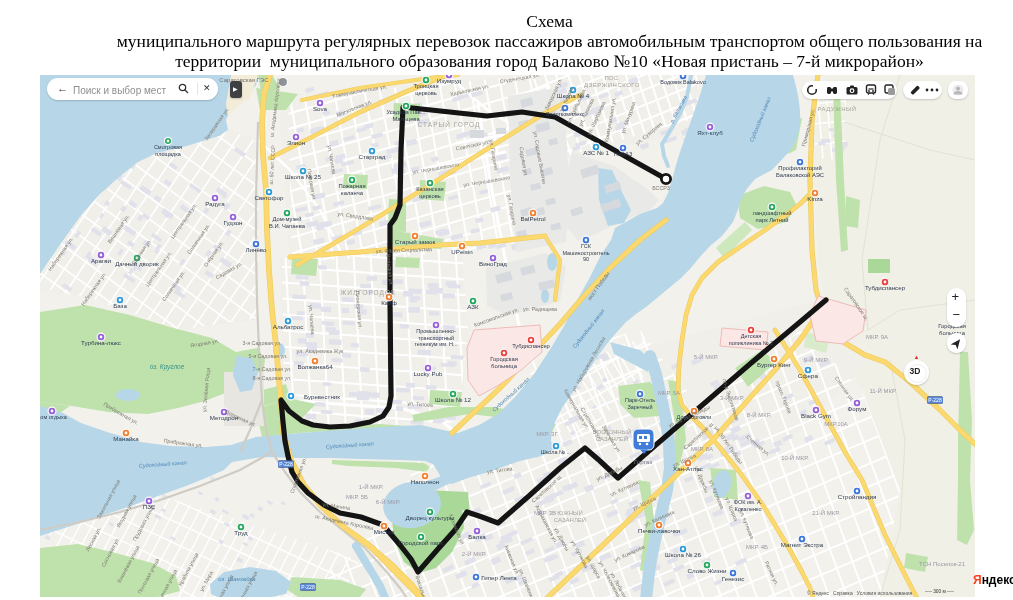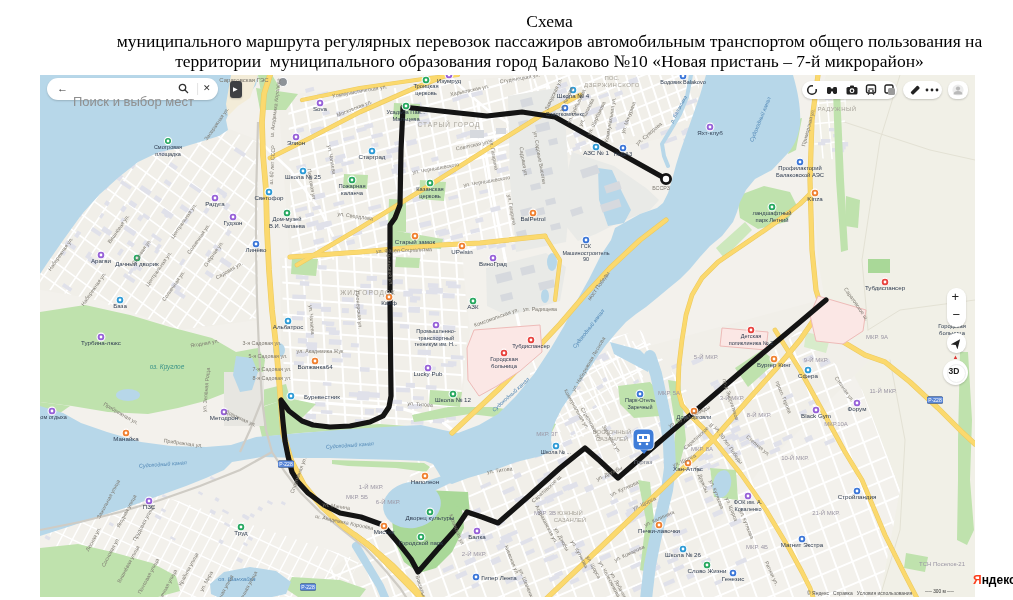--- a/index.html
+++ b/index.html
@@ -1834,21 +1834,21 @@
 <rect x="639" y="436" width="3" height="3" fill="#3f7dd8"></rect>
 <rect x="644" y="436" width="3" height="3" fill="#3f7dd8"></rect>
 <circle cx="640" cy="444" r="1.3" fill="#fff"></circle>
 <circle cx="647" cy="444" r="1.3" fill="#fff"></circle>
 </g>
 </svg>
 </div>
 
 <div class="chip" style="left:47px;top:78px;width:171px;height:22px;border-radius:11px;">
  <span style="position:absolute;left:10px;top:4px;font-size:11px;color:#333;">←</span>
- <span style="position:absolute;left:26px;top:16px;font-size:13px;color:#8f8f8f;">Поиск и выбор мест</span>
+ <span style="position:absolute;left:26px;top:7px;font-size:10px;color:#8f8f8f;">Поиск и выбор мест</span>
  <svg style="position:absolute;left:131px;top:5px" width="11" height="11" viewBox="0 0 11 11">
         <circle cx="4.5" cy="4.5" r="3.2" fill="none" stroke="#333" stroke-width="1.3"></circle>
         <line x1="7" y1="7" x2="10" y2="10" stroke="#333" stroke-width="1.3"></line>
       </svg>
  <span style="position:absolute;left:149px;top:3px;color:#e4e4e4;font-size:12px;">|</span>
  <span style="position:absolute;left:156px;top:5px;font-size:9px;color:#333;">✕</span>
 </div>
 
 <div style="position:absolute;left:230px;top:81px;width:12px;height:17px;background:#3e4043;border-radius:3px;box-shadow:0 1px 2px rgba(0,0,0,.2);">
  <span style="position:absolute;left:3px;top:4px;font-size:6px;color:#fff;">▶</span>
@@ -1905,21 +1905,21 @@
  <span style="position:absolute;left:4.5px;top:1px;font-size:13px;color:#222;">+</span>
  <span style="position:absolute;left:5.5px;top:19px;font-size:13px;color:#222;">−</span>
 </div>
 
 <div class="chip" style="left:947px;top:333px;width:19px;height:20px;border-radius:9px;">
  <svg style="position:absolute;left:3.5px;top:4px" width="12" height="12" viewBox="0 0 12 12">
         <path d="M6.2,1.2 L10.3,10.8 L6.2,8.3 L2.1,10.8 Z" fill="#222" transform="rotate(38 6 6)"></path>
       </svg>
 </div>
 
-<div style="position:absolute;left:943px;top:358px;width:27px;height:27px;">
+<div style="position:absolute;left:904px;top:358px;width:27px;height:27px;">
  <div style="position:absolute;left:0;top:2px;width:25px;height:25px;background:#fff;border-radius:50%;box-shadow:0 1px 2px rgba(0,0,0,.18);"></div>
  <div style="position:absolute;left:4px;top:6px;width:17px;height:17px;border:1px solid #eee;border-radius:50%;"></div>
  <span style="position:absolute;left:5.5px;top:8px;font-size:8.5px;font-weight:bold;color:#222;">3D</span>
  <span style="position:absolute;left:9.5px;top:-4px;font-size:6px;color:#d33;">▲</span>
 </div>
 
 <div style="position:absolute;left:928px;top:573px;font-size:12px;font-weight:bold;color:#000;margin-left:45px;">
  <span style="color:#fc3f1d;">Я</span>ндекс
 </div>
 

